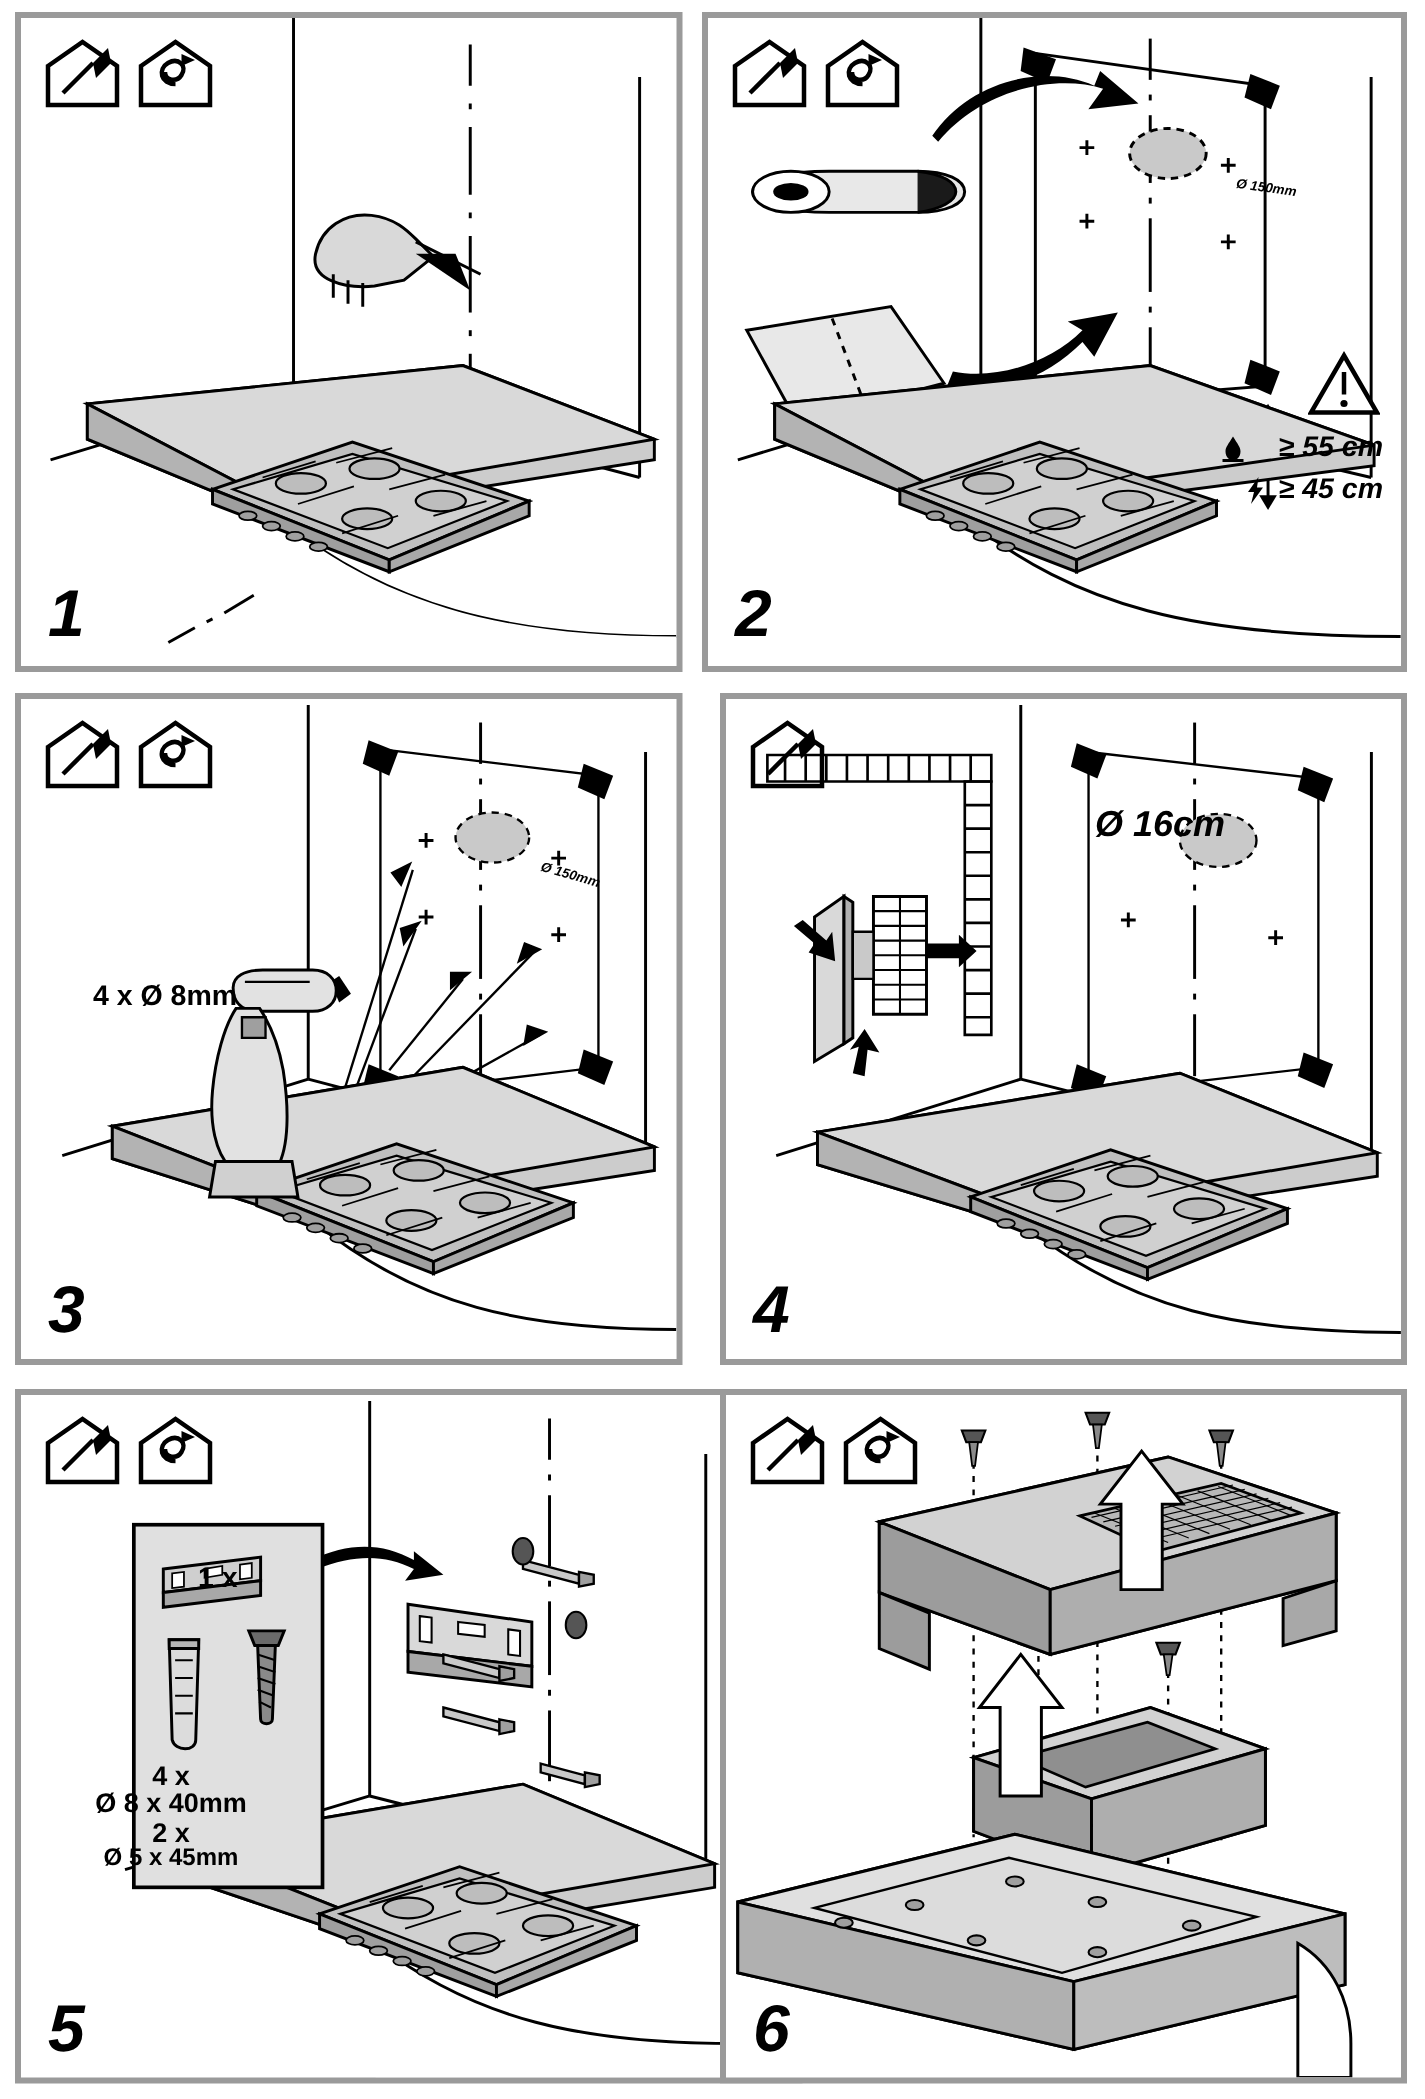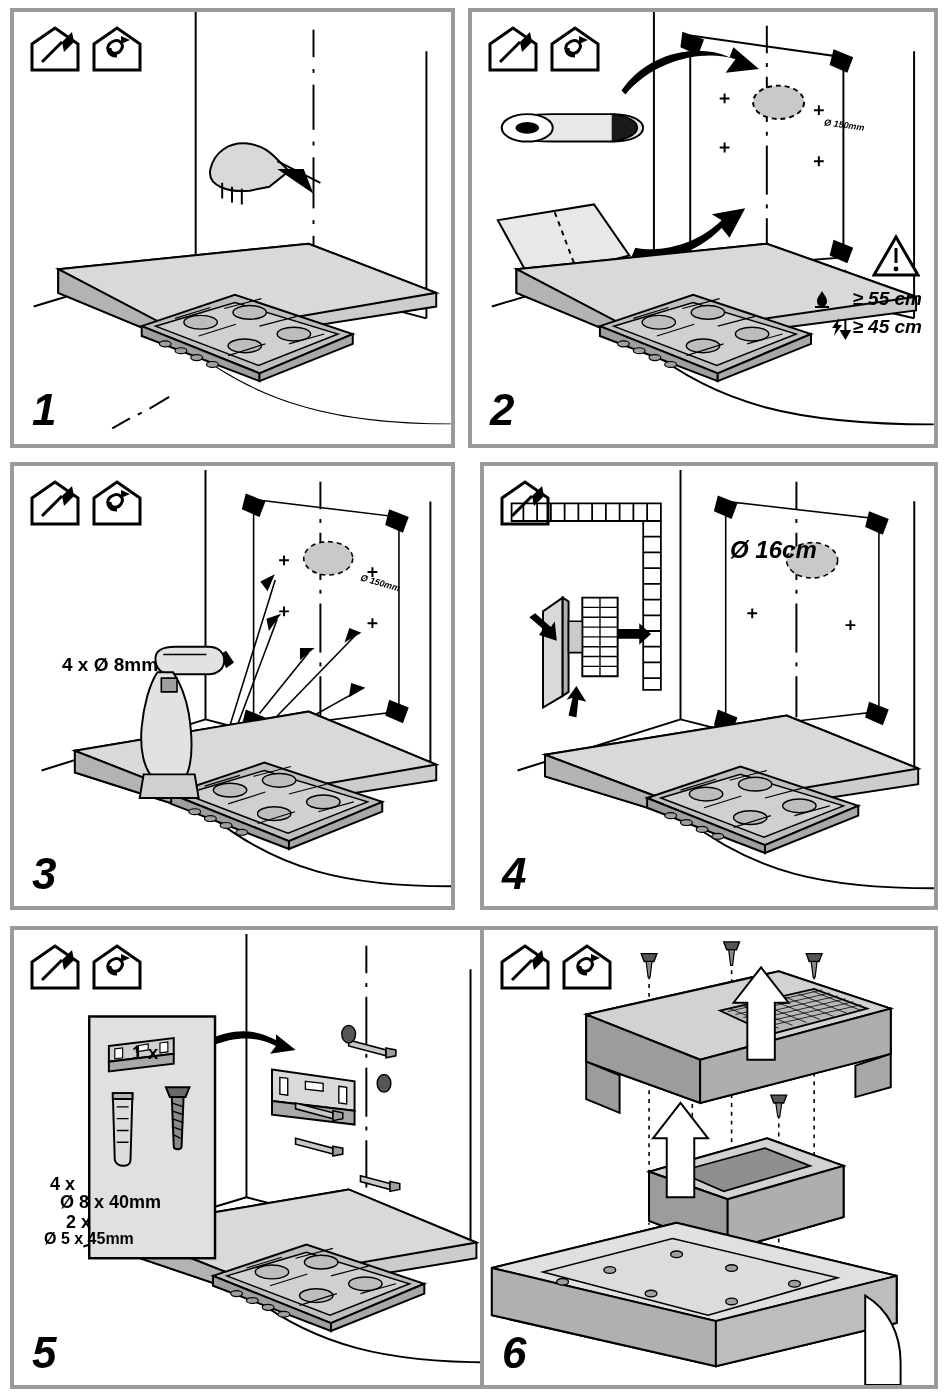--- a/index.html
+++ b/index.html
@@ -4,21 +4,21 @@
 <style>
   html,body{margin:0;padding:0;background:#ffffff;}
   body{font-family:"Liberation Sans", sans-serif;}
   #sheet{position:relative;width:950px;height:1399px;background:#ffffff;overflow:hidden;}
   .panel{position:absolute;background:#ffffff;border:4px solid #9a9a9a;box-sizing:border-box;overflow:hidden;}
   .num{position:absolute;font-style:italic;font-weight:bold;font-size:44px;color:#000;line-height:1;}
   .houseicons{position:absolute;display:flex;gap:8px;}
   .svgfull{position:absolute;inset:0;width:100%;height:100%;}
   .lbl{position:absolute;font-weight:bold;color:#000;white-space:pre;line-height:1.15;}
   .lbl.italic{font-style:italic;}
-  .center{text-align:left;}
+  .center{text-align:center;}
   .warnbox{position:absolute;}
   
   #p1{left:10px;top:8px;width:445px;height:440px;}
   #p2{left:468px;top:8px;width:470px;height:440px;}
   #p3{left:10px;top:462px;width:445px;height:448px;}
   #p4{left:480px;top:462px;width:458px;height:448px;}
   #p5{left:10px;top:926px;width:525px;height:463px;}
   #p6{left:480px;top:926px;width:458px;height:463px;}
 </style>
 </head>
@@ -564,22 +564,22 @@
         <path d="M34 18 L44 8 L46 18 L36 28 Z" fill="#000"></path>
       </svg>
       <svg width="54" height="50" viewBox="0 0 54 50">
         <path d="M4 20 L27 4 L50 20 L50 46 L4 46 Z" fill="none" stroke="#000" stroke-width="3"></path>
         <path d="M27 32 C17 32 15 22 22 18 C29 14 35 20 31 26 C28 31 20 30 20 24" fill="none" stroke="#000" stroke-width="3"></path>
         <path d="M31 12 L40 16 L31 20" fill="#000"></path>
       </svg>
     </div>
     <div class="lbl" style="left:118px;top:112px;font-size:19px;">1 x</div>
     <div class="lbl center" style="left:36px;top:244px;width:128px;font-size:18px;">4 x</div>
-    <div class="lbl center" style="left:46px;top:262px;width:140px;font-size:18px;">Ø 8 x 40mm</div>
-    <div class="lbl center" style="left:36px;top:282px;width:128px;font-size:18px;margin-left:16px;">2 x</div>
+    <div class="lbl center" style="left:30px;top:262px;width:140px;font-size:18px;">Ø 8 x 40mm</div>
+    <div class="lbl center" style="left:36px;top:282px;width:128px;font-size:18px;">2 x</div>
     <div class="lbl center" style="left:30px;top:300px;width:140px;font-size:16px;">Ø 5 x 45mm</div>
     <div class="num" style="left:18px;bottom:10px;">5</div>
   </div>
 
   <div class="panel" id="p6">
     <svg class="svgfull" viewBox="0 0 458 463">
 
       <g stroke="#000" stroke-width="1.6" stroke-dasharray="4 5" fill="none">
         <path d="M168 46 L168 300"></path>
         <path d="M252 32 L252 286"></path>

